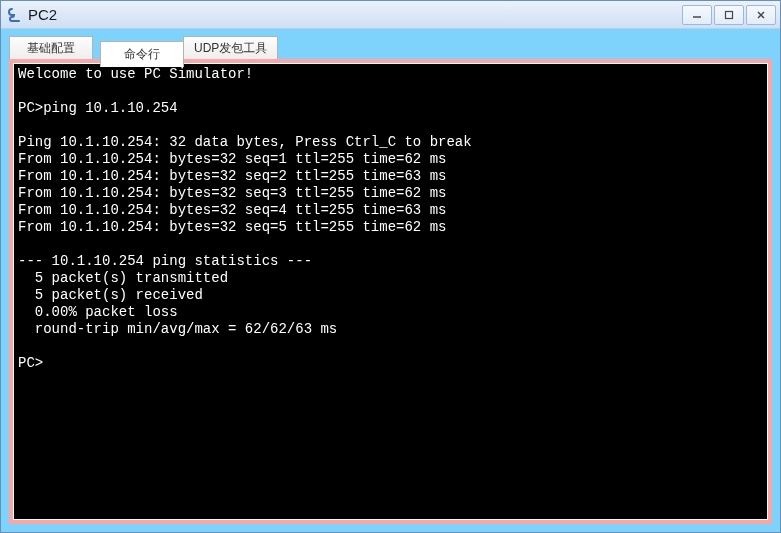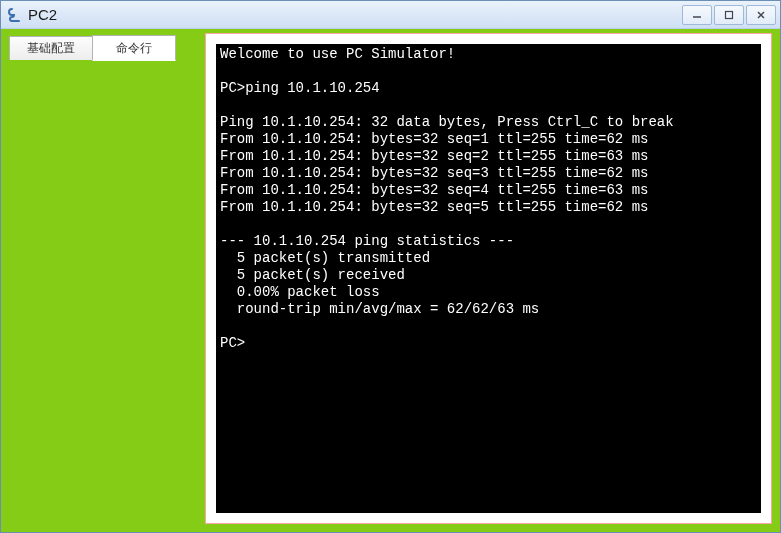--- a/index.html
+++ b/index.html
@@ -53,23 +53,23 @@
       font-size: 12px;
       color: #445;
       margin-left: 2px;
       cursor: pointer;
       border-radius: 2px;
     }
     .win-btn svg { display:block; }
     .content-area {
       flex: 1;
       padding: 5px 8px 8px 8px;
-      background: #84cc16;
+      background: #7dd3fc;
       display: flex;
-      flex-direction: row;
+      flex-direction: column;
     }
     .tabstrip {
       display: flex;
       height: 26px;
     }
     .tab {
       min-width: 84px;
       padding: 0 10px;
       height: 26px;
       border: 1px solid #b3b3b3;
@@ -81,36 +81,36 @@
       align-items: center;
       justify-content: center;
       margin-right: -1px;
       cursor: pointer;
       position: relative;
     }
     .tab.active {
       background: #fff;
       border-bottom: 1px solid #fff;
       z-index: 2;
-      top: 1px;
+      top: 7px;
       height: 26px;
+      margin-left: 8px;
     }
     .tab:not(.active) {
       top: 2px;
       height: 24px;
     }
     .terminal-container {
       flex: 1;
-      border: 1px solid #fca5a5;
+      border: 4px solid #fca5a5;
       background: #fff;
-      padding: 10px;
+      padding: 1px;
       margin-top: -1px;
       position: relative;
       z-index: 1;
-      margin-left: 30px;
     }
     .terminal {
       width: 100%;
       height: 100%;
       background: #000;
       color: #fff;
       font-family: "Courier New", monospace;
       font-size: 14px;
       line-height: 17px;
       padding: 2px 4px;
@@ -146,20 +146,21 @@
             <line x1="8" y1="2" x2="2" y2="8" stroke="#445" stroke-width="1.5"></line>
           </svg>
       </div>
     </div>
   </div>
 
   <div class="content-area">
     <div class="tabstrip">
       <div class="tab">基础配置</div>
       <div class="tab active">命令行</div>
+      <div class="tab">UDP发包工具</div>
     </div>
     <div class="terminal-container">
       <div class="terminal" id="terminal">Welcome to use PC Simulator!
 
 PC&gt;ping 10.1.10.254
 
 Ping 10.1.10.254: 32 data bytes, Press Ctrl_C to break
 From 10.1.10.254: bytes=32 seq=1 ttl=255 time=62 ms
 From 10.1.10.254: bytes=32 seq=2 ttl=255 time=63 ms
 From 10.1.10.254: bytes=32 seq=3 ttl=255 time=62 ms

